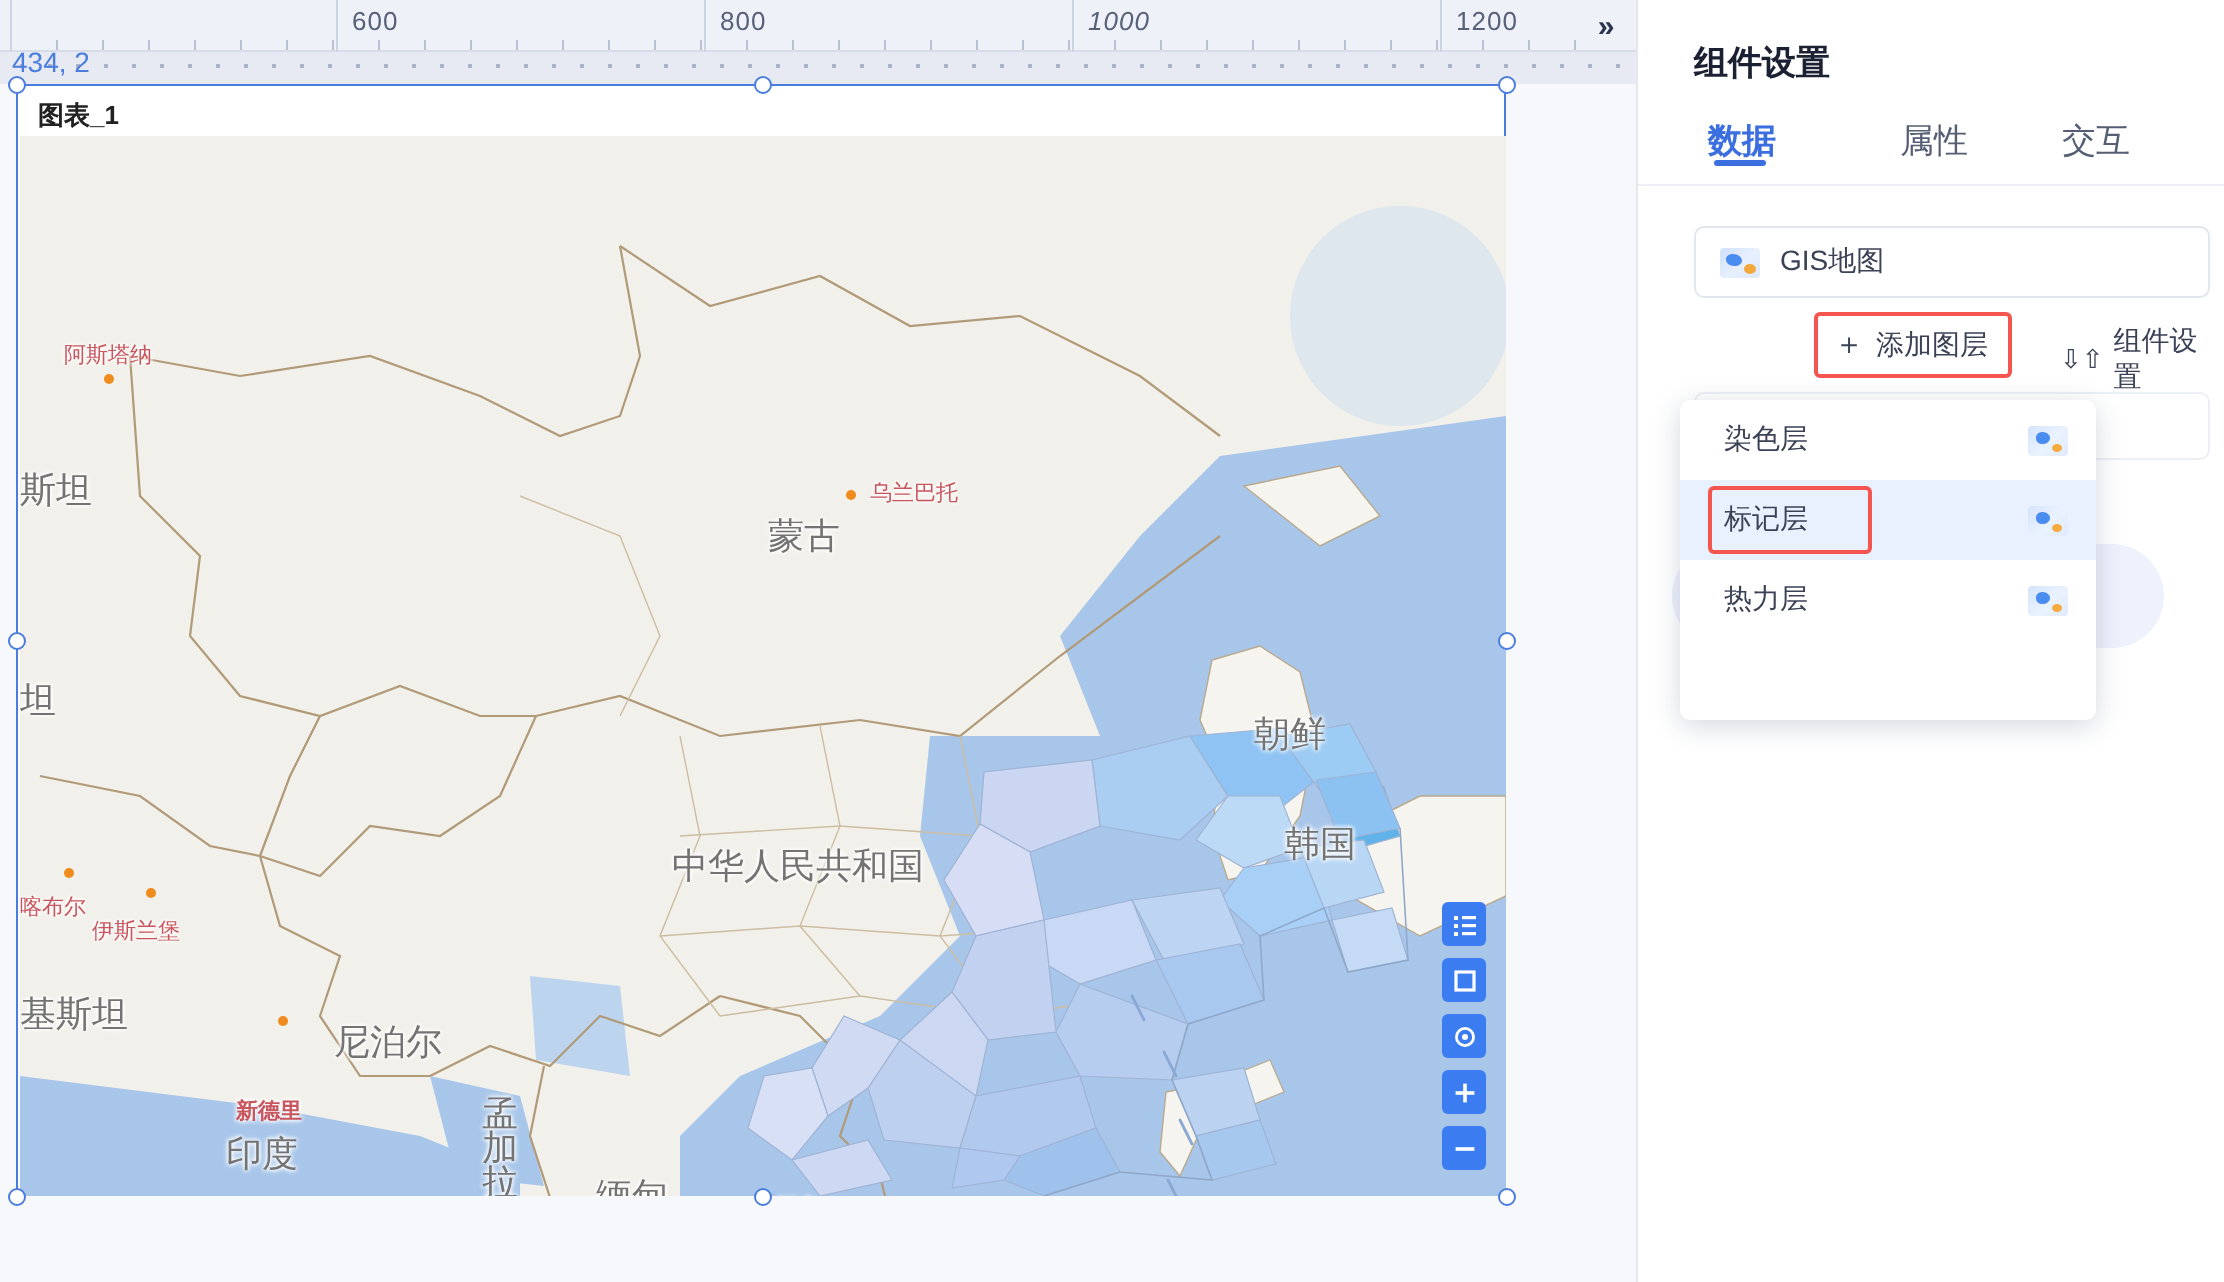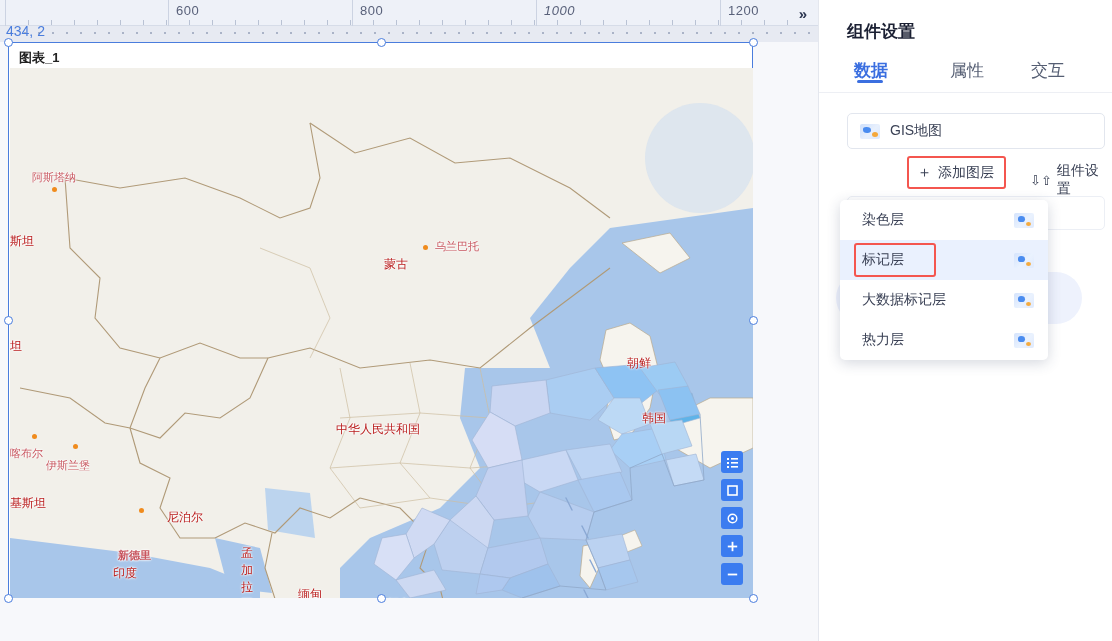--- a/index.html
+++ b/index.html
@@ -64,21 +64,21 @@
     position: absolute; left: 1px; top: 25px; width: 743px; height: 530px;
     overflow: hidden; background: #f2f0ea;
   }
   #map-svg { position: absolute; left: 0; top: 0; }
 
   .mlabel {
     position: absolute; font-size: 11px; white-space: nowrap;
     text-shadow: 0 0 2px #fff, 0 0 2px #fff, 0 0 3px #fff;
     pointer-events: none;
   }
-  .mlabel.country { color: #b91c1c; font-size: 12px; }
+  .mlabel.country { color: #737373; font-size: 18px; }
   .mlabel.capital { color: #c8565f; }
   .cdot {
     position: absolute; width: 5px; height: 5px; border-radius: 50%;
     background: #f08b1d;
   }
 
   
   #map-ctrls {
     position: absolute; right: 10px; bottom: 13px;
     display: flex; flex-direction: column; gap: 6px; z-index: 18;
@@ -539,22 +539,18 @@
       <div class="menu-item">
         <div class="mi-label">染色层</div>
         <div class="mi-thumb"></div>
       </div>
       <div class="menu-item selected">
         <div class="mi-label">标记层</div>
         <div class="mi-thumb"></div>
         <div class="sel-box"></div>
       </div>
       <div class="menu-item">
-        <div class="mi-label">大数据标记层</div>
-        <div class="mi-thumb"></div>
-      </div>
-      <div class="menu-item">
         <div class="mi-label">热力层</div>
         <div class="mi-thumb"></div>
       </div>
     </div>
 
 </div>
 
 </body></html>

